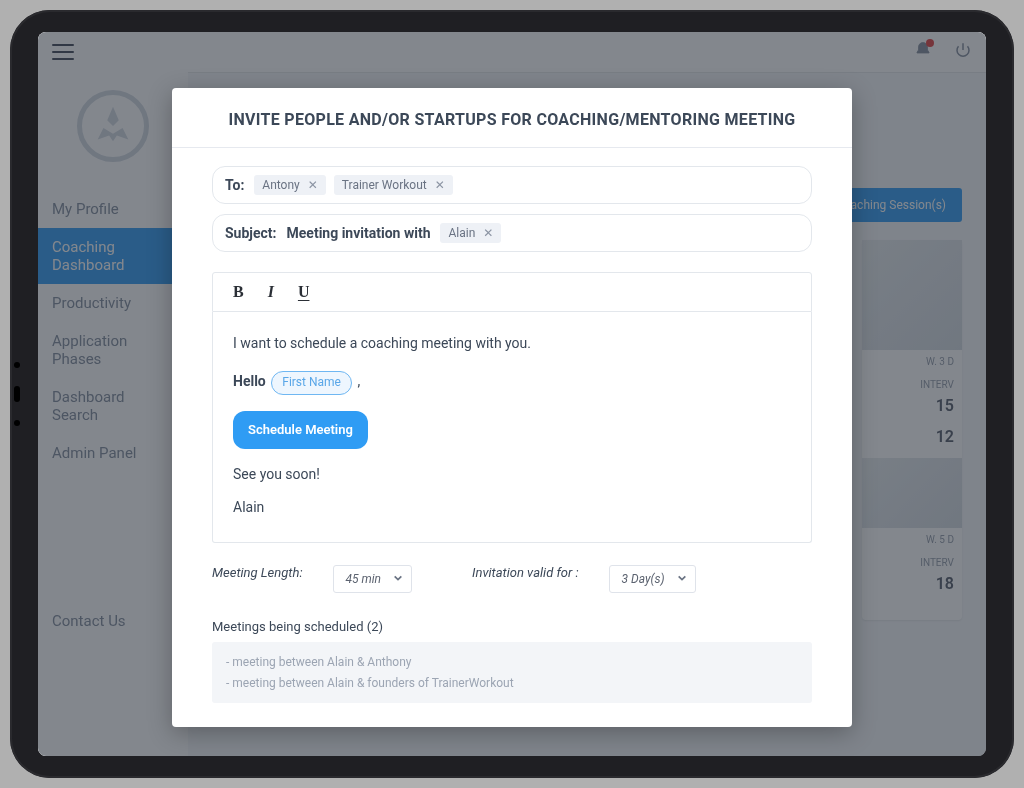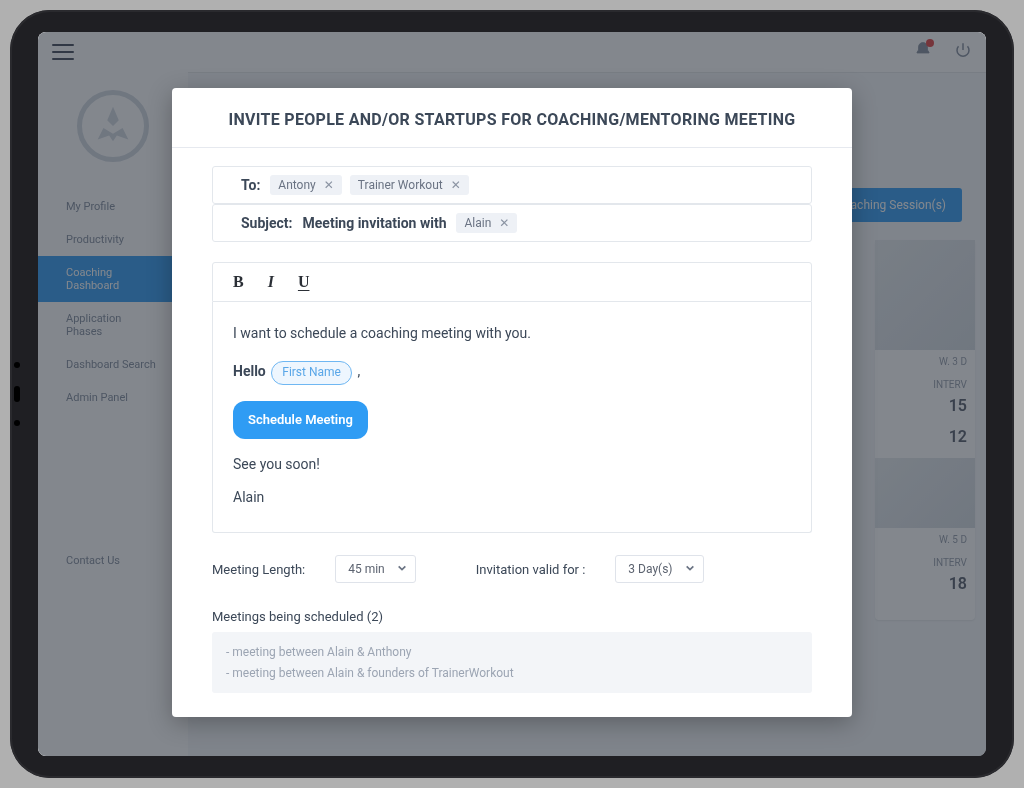--- a/index.html
+++ b/index.html
@@ -26,57 +26,57 @@
   .bell{position:relative;}
   .bell svg{width:18px;height:18px;fill:#8a93a2;stroke:#8a93a2;}
   .bell .dot{position:absolute;top:-2px;right:-2px;width:8px;height:8px;background:#e24a4a;border-radius:50%;}
   .power svg{width:18px;height:18px;stroke:#8a93a2;fill:none;stroke-width:2;}
 
   .layout{display:flex; height:calc(100% - 40px);}
   .sidebar{width:150px; background:#fff; padding-top:18px;}
   .logo-wrap{display:flex;justify-content:center;margin-bottom:28px;}
   .logo-circle{width:72px;height:72px;border:5px solid #d5dbe3;border-radius:50%;position:relative;}
   .logo-circle svg{position:absolute;inset:8px;fill:#d5dbe3;}
-  .side-item{padding:10px 28px;font-size:11px;color:#8892a2;cursor:default;}
+  .side-item{padding:10px 14px;font-size:15px;color:#8892a2;cursor:default;}
   .side-item.active{background:#3ba0f3;color:#fff;}
   .side-spacer{height:130px;}
   .content-bg{flex:1;position:relative;padding:18px;}
   .bg-button{position:absolute;right:24px;top:116px;background:#3ba0f3;color:#fff;font-size:12px;padding:10px 16px;border-radius:3px;}
-  .bg-card{position:absolute;right:11px;top:168px;width:100px;height:380px;background:#fff;border-radius:4px;box-shadow:0 1px 2px rgba(0,0,0,.08);}
+  .bg-card{position:absolute;right:24px;top:168px;width:100px;height:380px;background:#fff;border-radius:4px;box-shadow:0 1px 2px rgba(0,0,0,.08);}
   .bg-card .imgph{height:110px;background:linear-gradient(135deg,#e8ecef,#d6dce2);}
   .bg-text{font-size:10px;color:#9aa2af;padding:6px 8px;text-align:right;}
   .bg-num{font-size:16px;color:#5c6370;padding:0 8px 12px;text-align:right;font-weight:600;}
 
   
   .overlay{position:absolute;inset:0;background:rgba(30,36,48,.55);}
 
   
   .modal{
     position:absolute; left:50%; top:56px; transform:translateX(-50%);
     width:680px; background:#fff; border-radius:4px; box-shadow:0 6px 24px rgba(0,0,0,.28);
     padding:22px 40px 24px;
   }
   .modal-title{font-size:16px;font-weight:700;color:#3c4858;text-align:center;letter-spacing:.3px;}
   .hr{height:1px;background:#e6e9ef;margin:18px -40px 18px;}
-  .field-row{display:flex;align-items:center;border:1px solid #e3e7ec;border-radius:3px;padding:8px 28px;}
+  .field-row{display:flex;align-items:center;border:1px solid #e3e7ec;border-radius:13px;padding:8px 12px;margin-bottom:10px;}
   .field-label{font-size:14px;font-weight:700;color:#3c4858;margin-right:10px;}
   .chip{display:inline-flex;align-items:center;background:#eef1f6;border-radius:3px;padding:3px 8px;font-size:12px;color:#6a7383;margin-right:8px;}
   .chip .x{margin-left:8px;color:#8a93a2;font-size:12px;line-height:1;cursor:pointer;}
   .subject-text{font-size:14px;font-weight:700;color:#3c4858;margin-right:10px;}
 
   .toolbar{border:1px solid #e3e7ec;border-radius:3px 3px 0 0;padding:10px 20px;display:flex;align-items:center;gap:24px;margin-top:20px;}
   .tb-btn{font-size:16px;font-weight:700;color:#2b2f36;font-family:Georgia,serif;}
   .tb-i{font-style:italic;font-family:Georgia,serif;font-weight:600;}
   .tb-u{text-decoration:underline;text-underline-offset:3px;}
   .editor{border:1px solid #e3e7ec;border-top:none;border-radius:0 0 3px 3px;padding:20px 20px 24px;font-size:14px;color:#3c4858;line-height:1.6;}
   .editor p{margin-bottom:16px;}
   .tag-pill{display:inline-block;border:1px solid #6fb7f2;color:#5aa7e8;background:#eef6fe;border-radius:12px;padding:1px 10px;font-size:12px;margin:0 2px;}
   .sched-btn{display:inline-block;background:#2f9cf4;color:#fff;font-size:13px;font-weight:600;padding:9px 15px;border-radius:12px;margin-bottom:14px;}
 
-  .opts-row{display:flex;align-items:center;gap:30px;margin-top:22px;font-size:13px;color:#3c4858;}
+  .opts-row{display:flex;gap:30px;margin-top:22px;font-size:13px;color:#3c4858;font-style:italic;}
   .select{border:1px solid #dfe3ea;border-radius:3px;padding:6px 30px 6px 12px;font-size:12px;color:#5c6370;position:relative;display:inline-flex;align-items:center;}
   .select .chev{position:absolute;right:8px;}
   .chev svg{width:10px;height:10px;stroke:#6a7383;fill:none;stroke-width:2;}
 
   .sched-label{margin-top:26px;font-size:13px;color:#3c4858;}
   .sched-box{margin-top:8px;background:#f3f5f8;border-radius:3px;padding:10px 14px;font-size:12px;color:#9ca5b3;}
   .sched-box div{line-height:1.7;}
 </style>
 </head>
 <body>
@@ -114,22 +114,22 @@
       <div class="layout">
         <div class="sidebar">
           <div class="logo-wrap">
             <div class="logo-circle">
               <svg viewBox="0 0 24 24">
                   <path d="M12 2l3 7-3 3-3-3 3-7zM7 13l-3 6 6-2 2 3 2-3 6 2-3-6-5 3-5-3z"></path>
                 </svg>
             </div>
           </div>
           <div class="side-item">My Profile</div>
+          <div class="side-item active">Coaching Dashboard</div>
           <div class="side-item">Productivity</div>
-          <div class="side-item active">Coaching Dashboard</div>
           <div class="side-item">Application Phases</div>
           <div class="side-item">Dashboard Search</div>
           <div class="side-item">Admin Panel</div>
           <div class="side-spacer"></div>
           <div class="side-item">Contact Us</div>
         </div>
         <div class="content-bg">
           <div class="bg-button">Coaching Session(s)</div>
           <div class="bg-card">
             <div class="imgph"></div>

